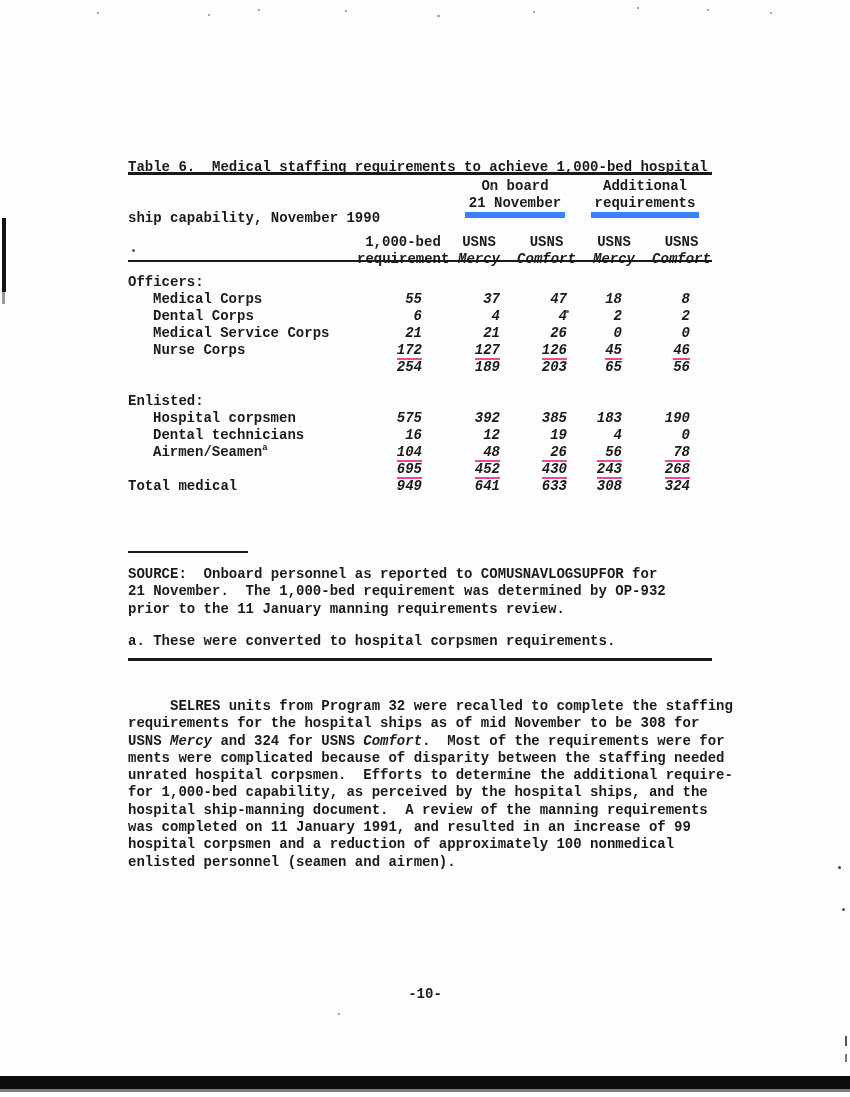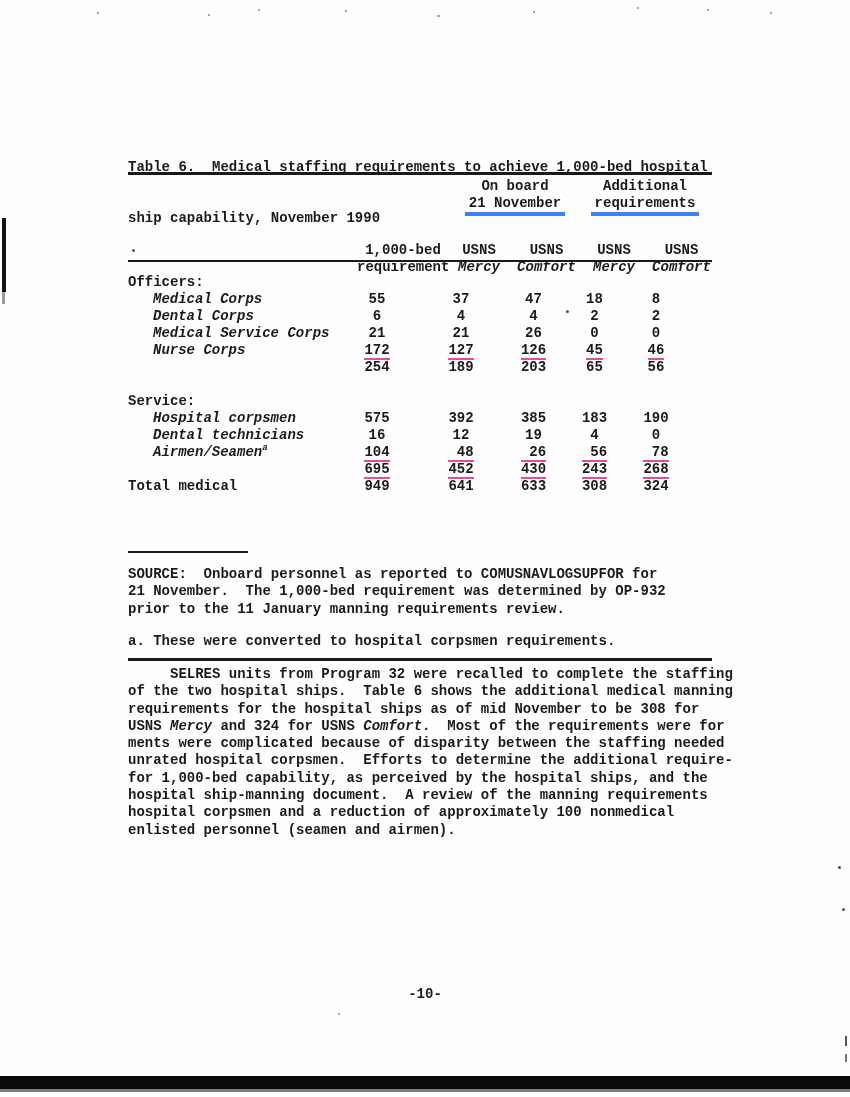--- a/index.html
+++ b/index.html
@@ -13,45 +13,45 @@
   .pre{white-space:pre;}
   .it{font-style:italic;}
   
   .caption{left:128px;top:125px;width:620px;white-space:pre;}
   
   .tbl{left:128px;top:172px;width:584px;border-top:3px solid #1a1a1a;}
   .grouprow{position:relative;height:37px;}
   .gblk{position:absolute;top:3px;text-align:center;}
   .g1{left:332px;width:110px;}
   .g2{left:460px;width:114px;}
-  .gu{display:inline-block;border-bottom:4px solid #3b82f6;padding:0 4px;}
+  .gu{display:inline-block;border-bottom:6px solid #3b82f6;padding:0 4px;}
   .colhead{position:relative;height:34px;margin-top:14px;border-bottom:2.5px solid #1a1a1a;}
-  .hb{position:absolute;top:16px;text-align:center;}
+  .hb{position:absolute;top:8px;text-align:center;}
   .h0{left:229px;width:92px;}
   .h1{left:330px;width:42px;}
   .h2{left:389px;width:59px;}
   .h3{left:465px;width:42px;}
   .h4{left:524px;width:59px;}
   .trow{display:flex;}
   .lbl{width:204px;white-space:pre;}
-  .lbl.ind{padding-left:25px;width:179px;font-style:italic;}
-  .num{text-align:center;white-space:pre;}
+  .lbl.ind{padding-left:25px;width:179px;}
+  .num{text-align:right;white-space:pre;font-style:italic;}
   .cw0{width:90px;}.cw1{width:78px;}.cw2{width:67px;}.cw3{width:55px;}.cw4{width:68px;}
   .u{border-bottom:2px solid #ec4899;white-space:pre;}
   .sect-h{margin-top:17px;}
   [data-name="table-body"] > .sect-h:first-child{margin-top:12px;}
   .gap-lg{}
   .total-row{}
   sup{font-size:9px;vertical-align:super;line-height:0;}
   
   .shortrule{left:128px;top:551px;width:120px;height:2px;background:#1a1a1a;}
   .source{left:128px;top:566px;width:620px;line-height:17.3px;}
   .footnote{left:128px;top:633px;width:620px;white-space:pre;}
   .longrule{left:128px;top:658px;width:584px;height:2.5px;background:#1a1a1a;}
-  .para{left:128px;top:666px;width:625px;line-height:17.3px;}
+  .para{left:128px;top:698px;width:625px;line-height:17.3px;}
   .pline{white-space:pre;}
   .pagenum{left:0;top:986px;width:850px;text-align:center;}
   
   .botbar{left:0;top:1076px;width:850px;height:13px;background:#0b0b0b;}
   .botbar2{left:0;top:1089px;width:850px;height:3px;background:#7d7d7d;}
   .leftmark{left:2px;top:218px;width:4px;height:74px;background:#141414;}
   .leftmark2{left:2px;top:292px;width:3px;height:12px;background:#9a9a9a;}
   .speck{position:absolute;background:#8a8a8a;border-radius:50%;}
 </style>
 </head>
@@ -137,21 +137,21 @@
         </div>
         <div class="trow gap-lg" data-name="subtotal-row">
           <span class="lbl" data-name="row-label"></span>
           <span class="num cw0" data-name="cell-value">254</span>
           <span class="num cw1" data-name="cell-value">189</span>
           <span class="num cw2" data-name="cell-value">203</span>
           <span class="num cw3" data-name="cell-value">65</span>
           <span class="num cw4" data-name="cell-value">56</span>
         </div>
         <div class="trow sect-h" data-name="section-heading">
-          <span class="lbl" data-name="row-label">Service:</span>
+          <span class="lbl" data-name="row-label">Enlisted:</span>
         </div>
         <div class="trow" data-name="table-row">
           <span class="lbl ind" data-name="row-label">Hospital corpsmen</span>
           <span class="num cw0" data-name="cell-value">575</span>
           <span class="num cw1" data-name="cell-value">392</span>
           <span class="num cw2" data-name="cell-value">385</span>
           <span class="num cw3" data-name="cell-value">183</span>
           <span class="num cw4" data-name="cell-value">190</span>
         </div>
         <div class="trow" data-name="table-row">
@@ -193,27 +193,27 @@
   <div class="abs source" data-name="source-note">
       <div class="pre" data-name="source-note-line">SOURCE:  Onboard personnel as reported to COMUSNAVLOGSUPFOR for</div>
       <div class="pre" data-name="source-note-line">21 November.  The 1,000-bed requirement was determined by OP-932</div>
       <div class="pre" data-name="source-note-line">prior to the 11 January manning requirements review.</div>
     </div>
   <div class="abs footnote" data-name="table-footnote-a">a. These were converted to hospital corpsmen requirements.</div>
   <div class="abs longrule" data-name="table-bottom-rule"></div>
 
   <div class="abs para" data-name="body-paragraph">
       <div class="pline" data-name="paragraph-line"><span data-name="paragraph-text">     SELRES units from Program 32 were recalled to complete the staffing</span></div>
-      <div class="pline" data-name="paragraph-line"><span data-name="paragraph-text">of the two hospital ships.  Table 6 shows the additional medical manning</span></div>
       <div class="pline" data-name="paragraph-line"><span data-name="paragraph-text">requirements for the hospital ships as of mid November to be 308 for</span></div>
       <div class="pline" data-name="paragraph-line"><span data-name="paragraph-text">USNS </span><span class="it" data-name="ship-name-italic">Mercy</span><span data-name="paragraph-text"> and 324 for USNS </span><span class="it" data-name="ship-name-italic">Comfort</span><span data-name="paragraph-text">.  Most of the requirements were for</span></div>
       <div class="pline" data-name="paragraph-line"><span data-name="paragraph-text">ments were complicated because of disparity between the staffing needed</span></div>
       <div class="pline" data-name="paragraph-line"><span data-name="paragraph-text">unrated hospital corpsmen.  Efforts to determine the additional require-</span></div>
       <div class="pline" data-name="paragraph-line"><span data-name="paragraph-text">for 1,000-bed capability, as perceived by the hospital ships, and the</span></div>
       <div class="pline" data-name="paragraph-line"><span data-name="paragraph-text">hospital ship-manning document.  A review of the manning requirements</span></div>
+      <div class="pline" data-name="paragraph-line"><span data-name="paragraph-text">was completed on 11 January 1991, and resulted in an increase of 99</span></div>
       <div class="pline" data-name="paragraph-line"><span data-name="paragraph-text">hospital corpsmen and a reduction of approximately 100 nonmedical</span></div>
       <div class="pline" data-name="paragraph-line"><span data-name="paragraph-text">enlisted personnel (seamen and airmen).</span></div>
     </div>
 
   <div class="abs pagenum" data-name="page-number">-10-</div>
 
   <div class="abs botbar" data-name="scan-bottom-bar"></div>
   <div class="abs botbar2" data-name="scan-bottom-bar-shadow"></div>
   <div class="abs leftmark" data-name="scan-left-margin-mark"></div>
   <div class="abs leftmark2" data-name="scan-left-margin-mark-fade"></div>

